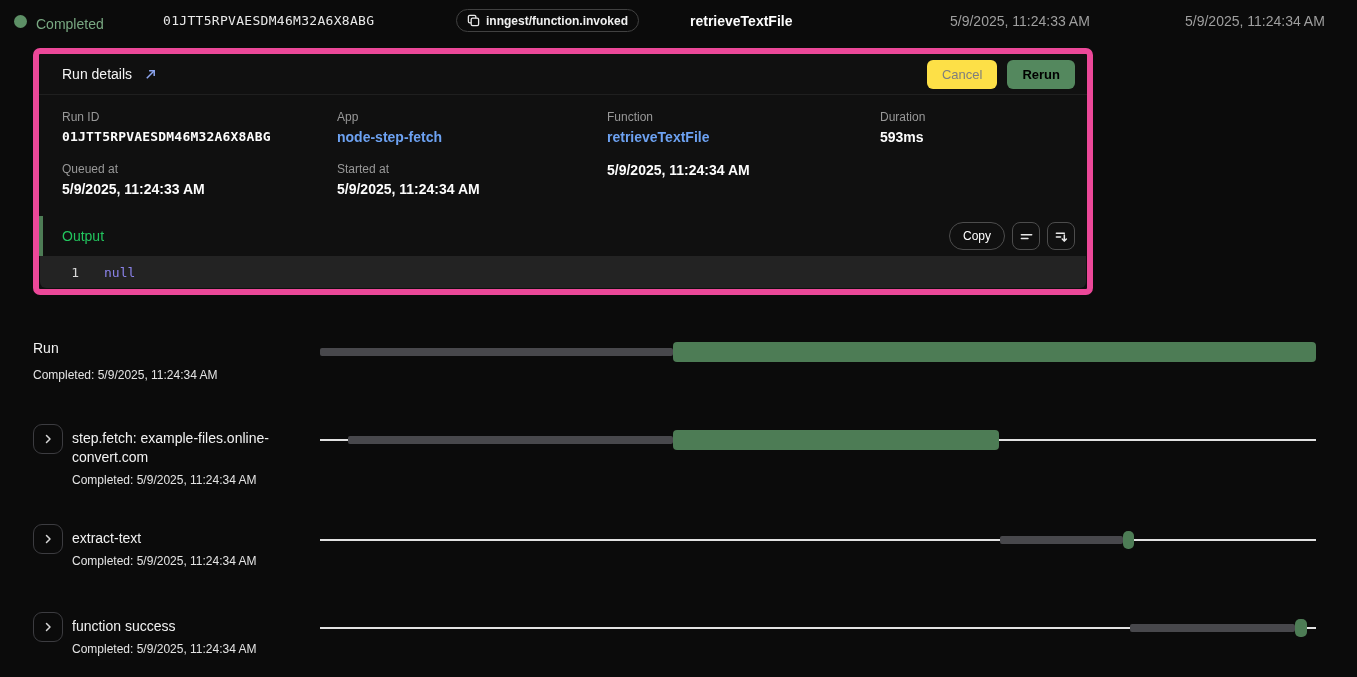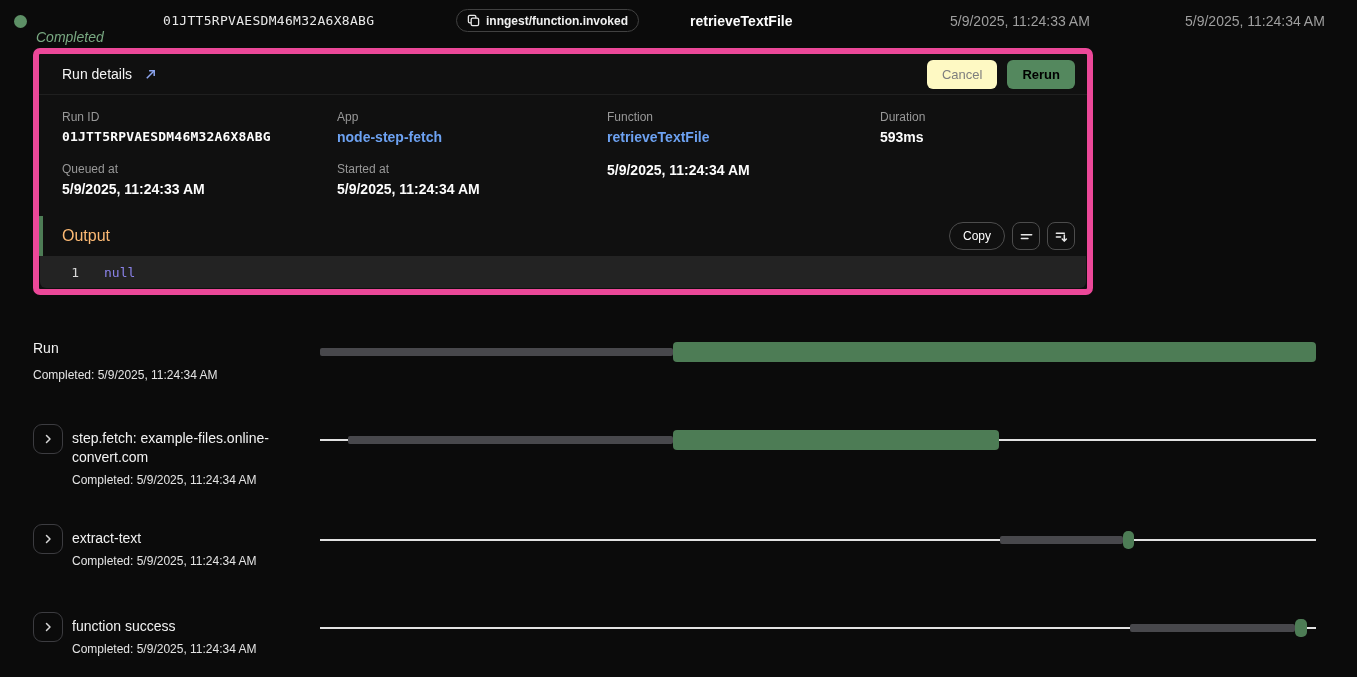--- a/index.html
+++ b/index.html
@@ -7,53 +7,53 @@
   body {
     background:#0b0b0b;
     font-family:"Liberation Sans", sans-serif;
     color:#ffffff;
     position:relative;
     overflow:hidden;
   }
   
   .topbar { position:absolute; top:0; left:0; right:0; height:42px; }
   .status-dot { position:absolute; left:14px; top:15px; width:13px; height:13px; border-radius:50%; background:#5d9066; }
-  .status-label { position:absolute; left:36px; top:29px; font-size:14px; color:#79a982;font-style:italic; }
+  .status-label { position:absolute; left:36px; top:16px; font-size:14px; color:#79a982; }
   .topbar-runid { position:absolute; left:163px; top:13px; font-family:"DejaVu Sans Mono", monospace; font-size:13px; color:#e8e8e8; letter-spacing:0.3px; }
   .event-badge { position:absolute; left:456px; top:9px; height:23px; display:flex; align-items:center; gap:6px;
     border:1px solid #414141; border-radius:12px; padding:0 10px; font-size:12px; font-weight:700; color:#f0f0f0; background:transparent; cursor:pointer; }
   .topbar-fn { position:absolute; left:690px; top:13px; font-size:14px; font-weight:700; color:#fdfdfd; }
   .topbar-ts { position:absolute; top:13px; font-size:14px; color:#9f9f9f; }
   .topbar-ts.t1 { left:950px; }
   .topbar-ts.t2 { left:1185px; }
 
   
   .card { position:absolute; left:33px; top:48px; width:1060px; height:247px;
     background:#101010; border:6px solid #ec4899; border-radius:7px; }
   .card-header { position:absolute; top:0; left:0; right:0; height:41px; display:flex; align-items:center;
     padding:0 12px 0 23px; border-bottom:1px solid #1f1f1f; }
   .card-title { font-size:14px; font-weight:500; color:#f5f5f5; }
   .ext-link { margin-left:12px; display:flex; align-items:center; cursor:pointer; }
   .header-spacer { flex:1; }
-  .btn-cancel { background:#fef9c3; color:#7e7e7e; border:none; border-radius:6px; font-size:13px;
+  .btn-cancel { background:#fde047; color:#7e7e7e; border:none; border-radius:6px; font-size:13px;
     padding:7px 15px; font-family:inherit; cursor:default; }
   .btn-rerun { background:#54885e; color:#000000; border:none; border-radius:6px; font-size:13px; font-weight:600;
     padding:7px 15px; margin-left:10px; font-family:inherit; cursor:pointer; }
 
   .details { position:absolute; top:41px; left:0; right:0; display:grid;
     grid-template-columns:275px 270px 273px 1fr; padding:15px 23px 0; row-gap:17px; }
   .field-label { font-size:12px; color:#989898; margin-bottom:5px; }
   .field-value { font-size:14px; font-weight:700; color:#fdfdfd; }
   .field-value.mono { font-family:"DejaVu Sans Mono", monospace; font-size:13px; letter-spacing:0.2px; }
   .field-value.link { color:#6da2f2; cursor:pointer; font-weight:600; }
 
   .output-header { position:absolute; top:162px; left:0; right:0; height:40px;
     display:flex; align-items:center; padding:0 12px 0 23px; }
   .output-header::before { content:""; position:absolute; left:0; top:0; bottom:0; width:4px; background:#4d7c55; }
-  .output-title { font-size:16px; color:#fdba74; }
+  .output-title { font-size:14px; color:#22c55e; }
   .output-actions { margin-left:auto; display:flex; align-items:center; gap:7px; }
   .btn-copy { background:transparent; border:1px solid #4c4c4c; border-radius:14px; color:#ffffff;
     font-size:12px; padding:6px 13px; font-family:inherit; cursor:pointer; }
   .icon-btn { width:28px; height:28px; background:transparent; border:1px solid #4c4c4c; border-radius:8px;
     display:flex; align-items:center; justify-content:center; cursor:pointer; }
 
   .code-area { position:absolute; top:202px; left:1px; right:1px; bottom:1px; background:#232323;
     border-radius:0 0 6px 6px; display:flex; align-items:center;
     font-family:"DejaVu Sans Mono", monospace; font-size:13px; }
   .code-lnum { margin-left:27px; width:12px; text-align:right; color:#d8d8d8; }

